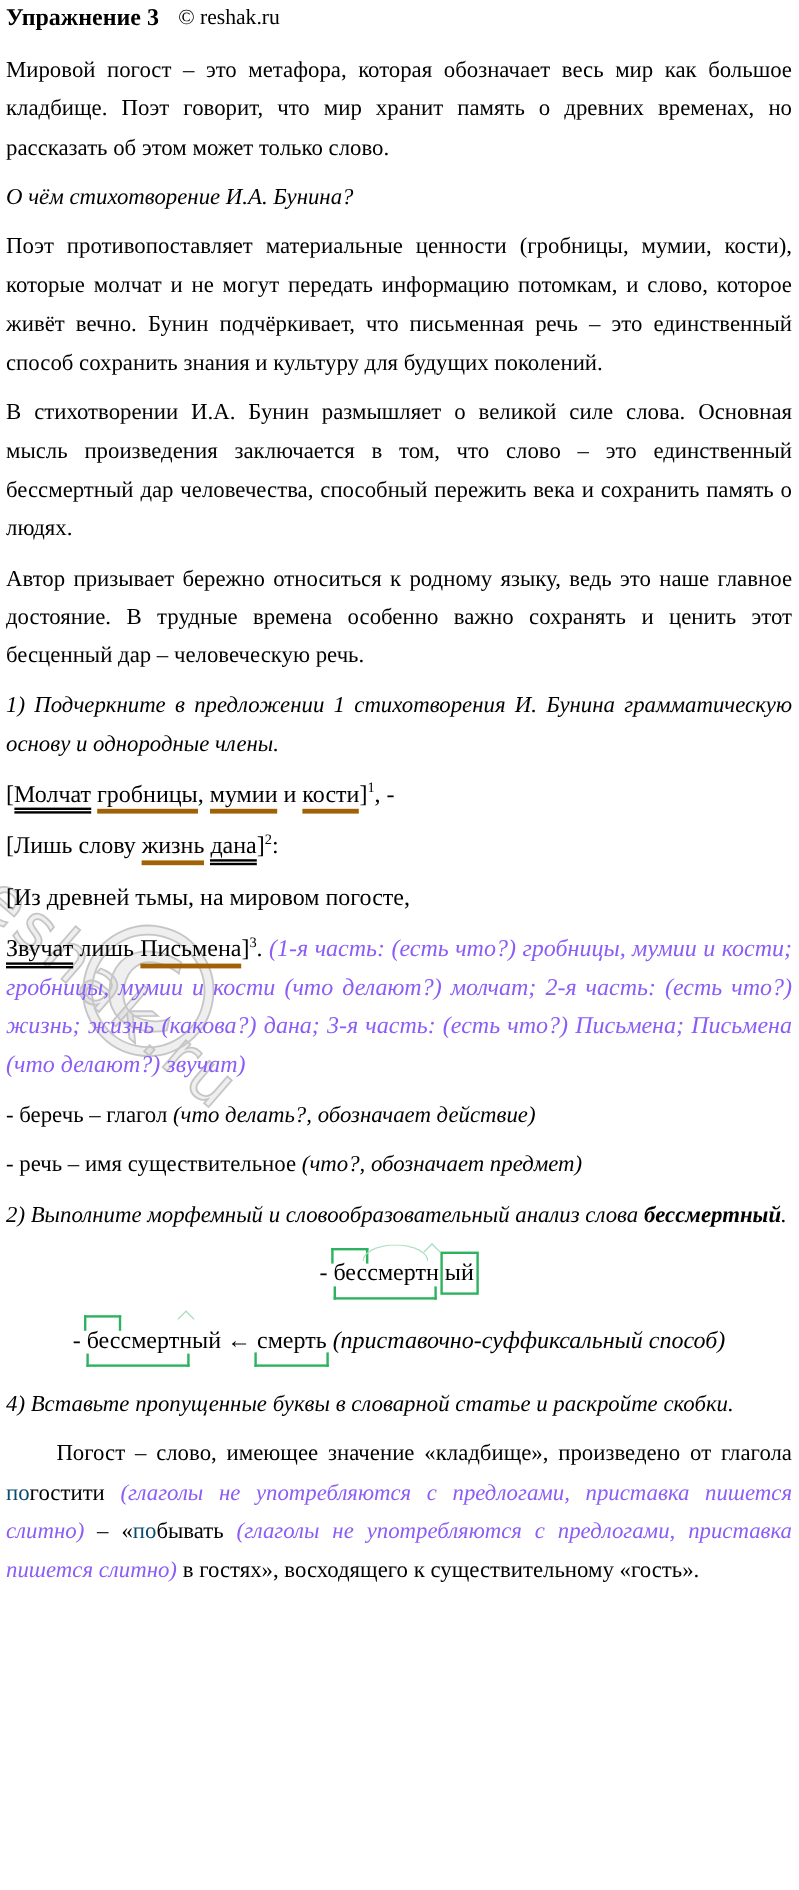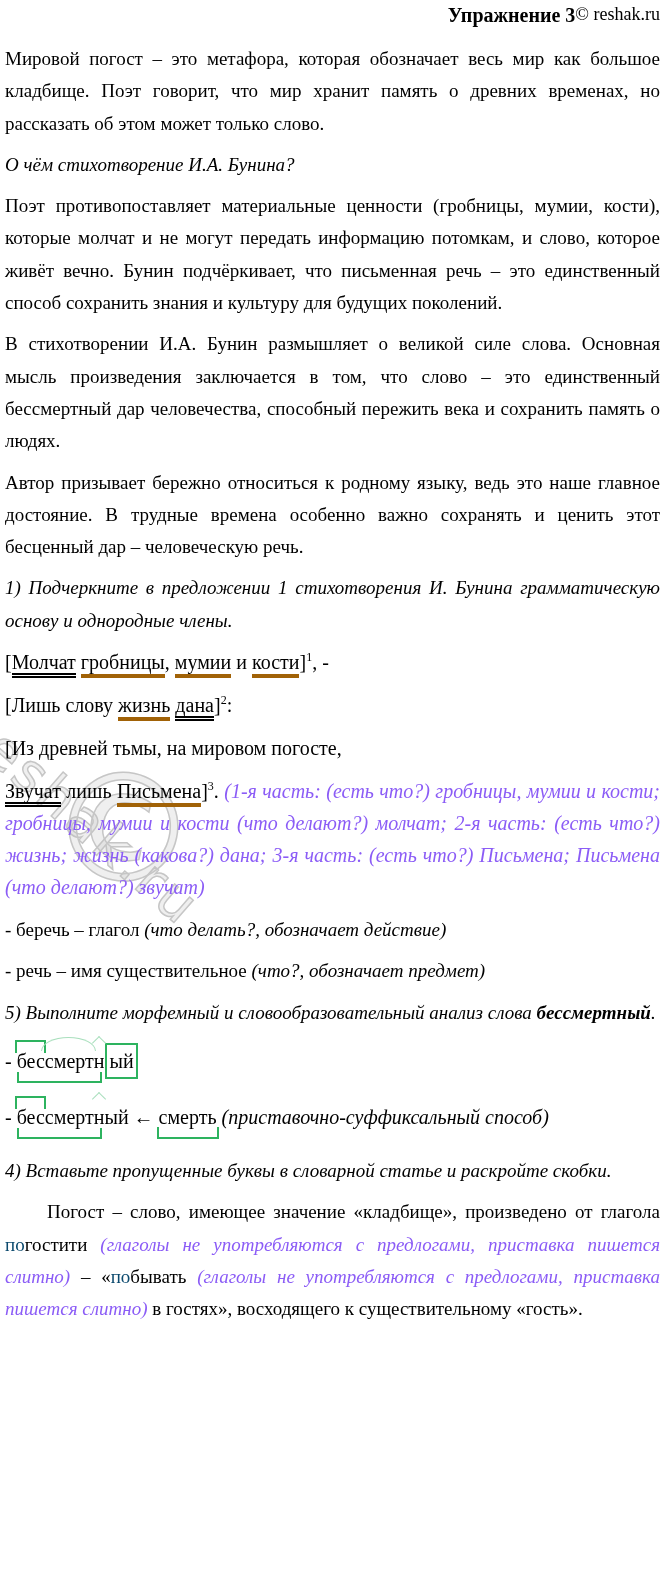--- a/index.html
+++ b/index.html
@@ -3,42 +3,42 @@
 <meta charset="utf-8">
 <style>
   html,body{margin:0;padding:0;}
   body{
     width:666px;height:1575px;background:#ffffff;color:#000;
     font-family:"Liberation Serif","DejaVu Serif",serif;
     position:relative;overflow:hidden;
   }
   .page{padding:4px 6px 0 5px;position:relative;}
 
-  .header{display:flex;justify-content:flex-end;align-items:flex-start;margin-bottom:16px;}
+  .header{display:flex;justify-content:flex-start;align-items:flex-start;margin-bottom:16px;gap:16px;}
   .title{font-weight:bold;font-size:20px;}
   .copyright{font-size:18px;}
 
   p{font-size:19px;line-height:1.7;text-align:justify;margin:0 0 9px 0;}
   .it{font-style:italic;}
   .bi{font-style:italic;font-weight:bold;}
 
   
   .sent{font-size:20px;line-height:1.6;text-align:left;margin:0 0 11px 0;}
   .sent.wraps{text-align:justify;}
   .u{border-bottom:4px solid #a16207;padding-bottom:1px;}
   .uu{border-bottom:5px double #000;}
   sup{font-size:12px;line-height:0;}
 
   .comment{color:#8b5cf6;font-style:italic;}
 
   
   .pos{text-align:left;}
 
   
-  .morph{font-size:20px;line-height:1.6;text-align:left;margin:14px 0 22px 0;}
+  .morph{font-size:20px;line-height:1.6;text-align:center;margin:14px 0 22px 0;}
   .m-base{position:relative;display:inline-block;}
   .m-base::after{content:"";position:absolute;left:0;right:2px;bottom:-6px;height:9px;
     border:2px solid #2db35f;border-top:none;}
   .m-prefix{position:relative;display:inline-block;}
   .m-prefix::before{content:"";position:absolute;left:-2px;right:-1px;top:-5px;height:11px;
     border:2px solid #2db35f;border-bottom:none;}
   .m-root{position:relative;display:inline-block;}
   .m-root::before{content:"";position:absolute;left:-4px;right:-2px;top:-8px;height:13px;
     border:1.5px solid #a9dfbd;border-bottom:none;border-radius:100% 100% 0 0 / 200% 200% 0 0;}
   .m-suffix{position:relative;display:inline-block;}
@@ -93,21 +93,21 @@
 
   <p class="sent">[Из древней тьмы, на мировом погосте,</p>
 
   <p class="sent wraps"><span class="uu">Звучат</span><span> лишь </span><span class="u">Письмена</span><span>]</span><sup>3</sup><span>. </span><span class="comment">(1-я часть: (есть что?) гробницы, мумии и кости; гробницы, мумии и кости (что делают?) молчат; 2-я часть: (есть что?) жизнь; жизнь (какова?) дана; 3-я часть: (есть что?) Письмена; Письмена (что делают?) звучат)</span></p>
 
 
   <p class="pos"><span>- беречь – глагол </span><span class="it">(что делать?, обозначает действие)</span></p>
 
   <p class="pos"><span>- речь – имя существительное </span><span class="it">(что?, обозначает предмет)</span></p>
 
-  <p class="it"><span>5) Выполните морфемный и словообразовательный анализ слова </span><span class="bi">бессмертный</span><span>.</span></p>
+  <p class="it"><span>2) Выполните морфемный и словообразовательный анализ слова </span><span class="bi">бессмертный</span><span>.</span></p>
 
   <p class="morph"><span>- </span><span class="m-base"><span class="m-prefix">бес</span><span class="m-root">смерт</span><span class="m-suffix">н</span></span><span class="m-end">ый</span></p>
 
   <p class="morph"><span>- </span><span class="m-base"><span class="m-prefix">бес</span><span>смерт</span><span class="m-suffix">н</span></span><span>ый</span><span> ← </span><span class="m-box">смерть</span><span class="it"> (приставочно-суффиксальный способ)</span></p>
 
   <p class="it">4) Вставьте пропущенные буквы в словарной статье и раскройте скобки.</p>
 
   <p class="indent"><span>Погост – слово, имеющее значение «кладбище», произведено от глагола </span><span class="green">по</span><span>гостити </span><span class="comment">(глаголы не употребляются с предлогами, приставка пишется слитно)</span><span> – «</span><span class="green">по</span><span>бывать </span><span class="comment">(глаголы не употребляются с предлогами, приставка пишется слитно)</span><span> в гостях», восходящего к существительному «гость».</span></p>
 
 </div>

